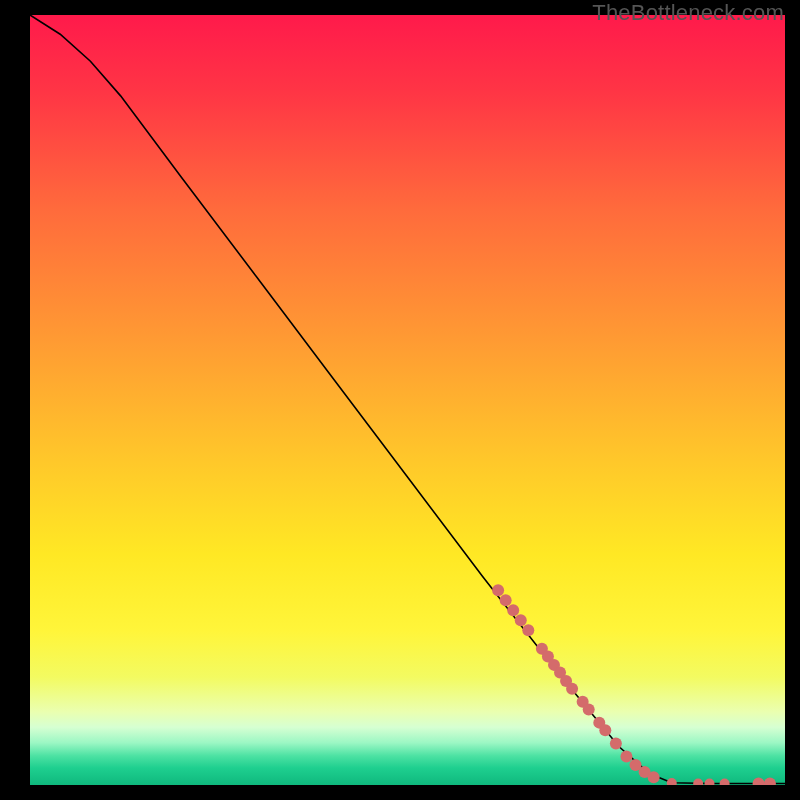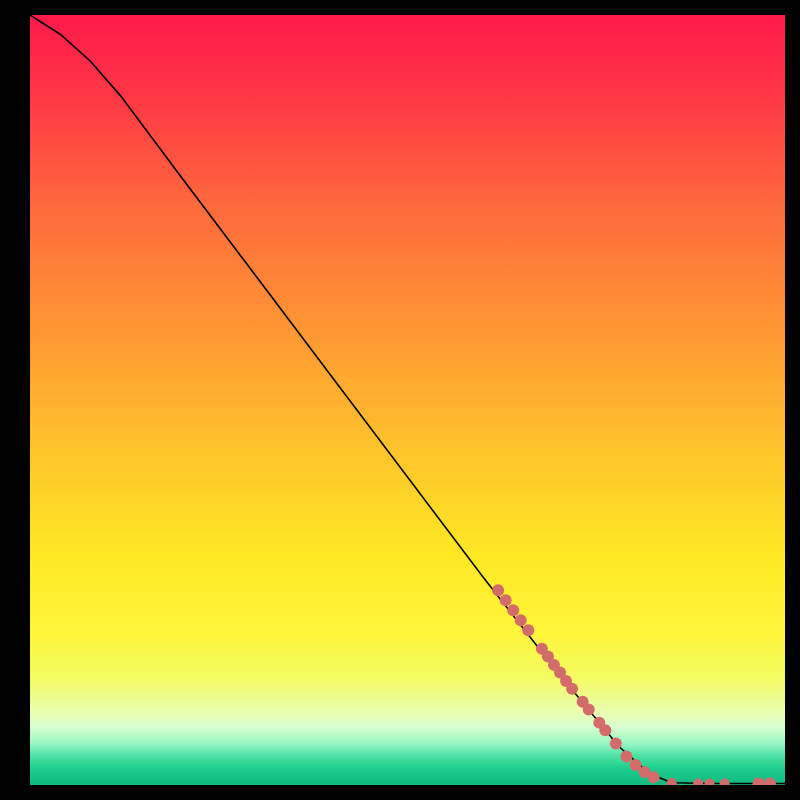--- a/index.html
+++ b/index.html
@@ -88,13 +88,14 @@
           <circle cx="641.75" cy="768.08" r="5" fill="#d46b6b"></circle>
           <circle cx="668.17" cy="768.46" r="5" fill="#d46b6b"></circle>
           <circle cx="679.50" cy="768.46" r="5" fill="#d46b6b"></circle>
           <circle cx="694.60" cy="768.46" r="5" fill="#d46b6b"></circle>
           <circle cx="728.57" cy="768.46" r="6" fill="#d46b6b"></circle>
           <circle cx="739.90" cy="768.46" r="6" fill="#d46b6b"></circle>
         </g>
     </svg>
   </div>
 
+  <div class="watermark">TheBottleneck.com</div>
 </div>
 
 </body></html>

